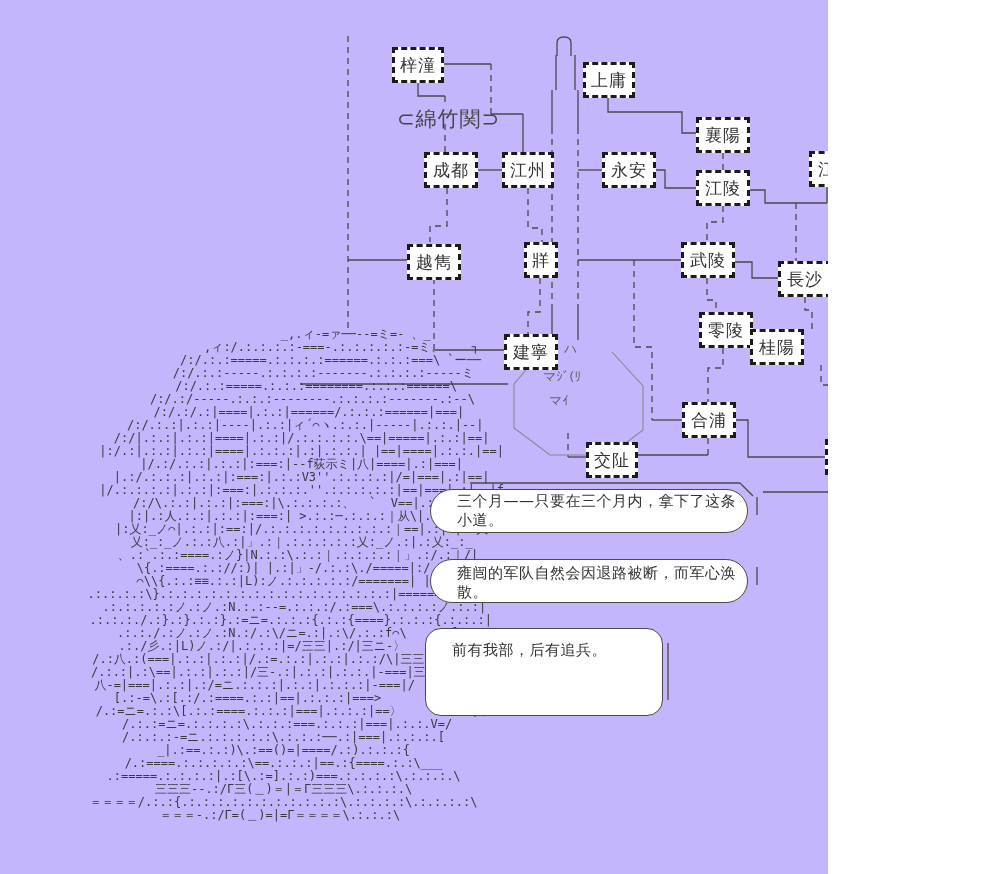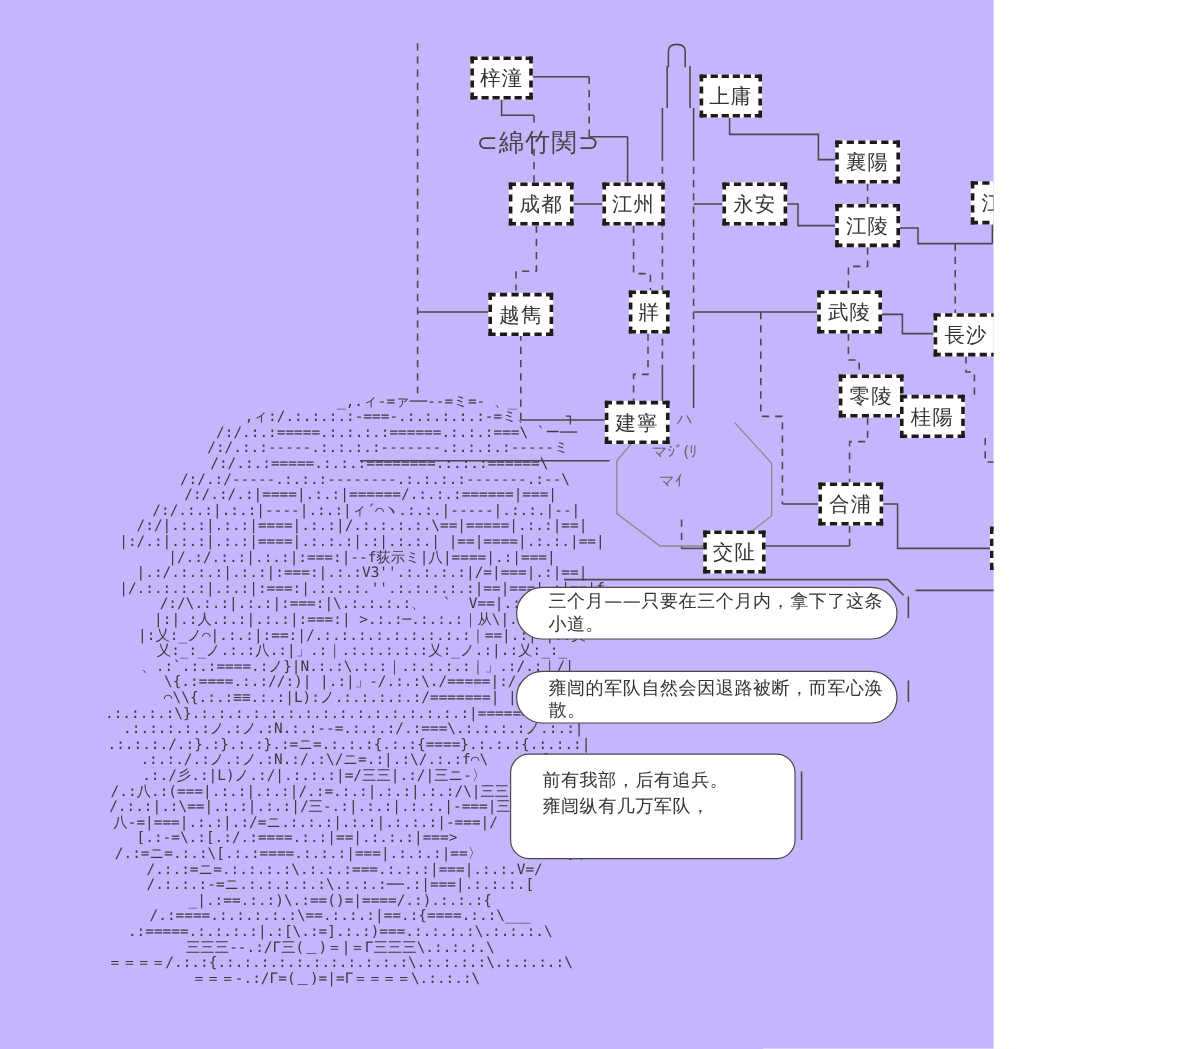--- a/index.html
+++ b/index.html
@@ -184,16 +184,15 @@
 ＝＝＝-.:/Г=(＿)=|=Г＝＝＝＝\.:.:.:\</pre>
 
   <div class="bubble bubble-one-line" style="left:430px;top:489px;width:318px;height:44px;">
     <span>三个月——只要在三个月内，拿下了这条小道。</span>
   </div>
   <div class="bubble bubble-one-line" style="left:430px;top:559px;width:318px;height:44px;align-items:flex-end;">
     <span>雍闿的军队自然会因退路被断，而军心涣散。</span>
   </div>
   <div class="bubble bubble-multi" style="left:425px;top:628px;width:238px;height:88px;border-radius:16px;">
     <span>前有我部，后有追兵。</span>
-    <span>雍闿纵有几万军队，</span>
   </div>
 
 </div>
 
 </body></html>

